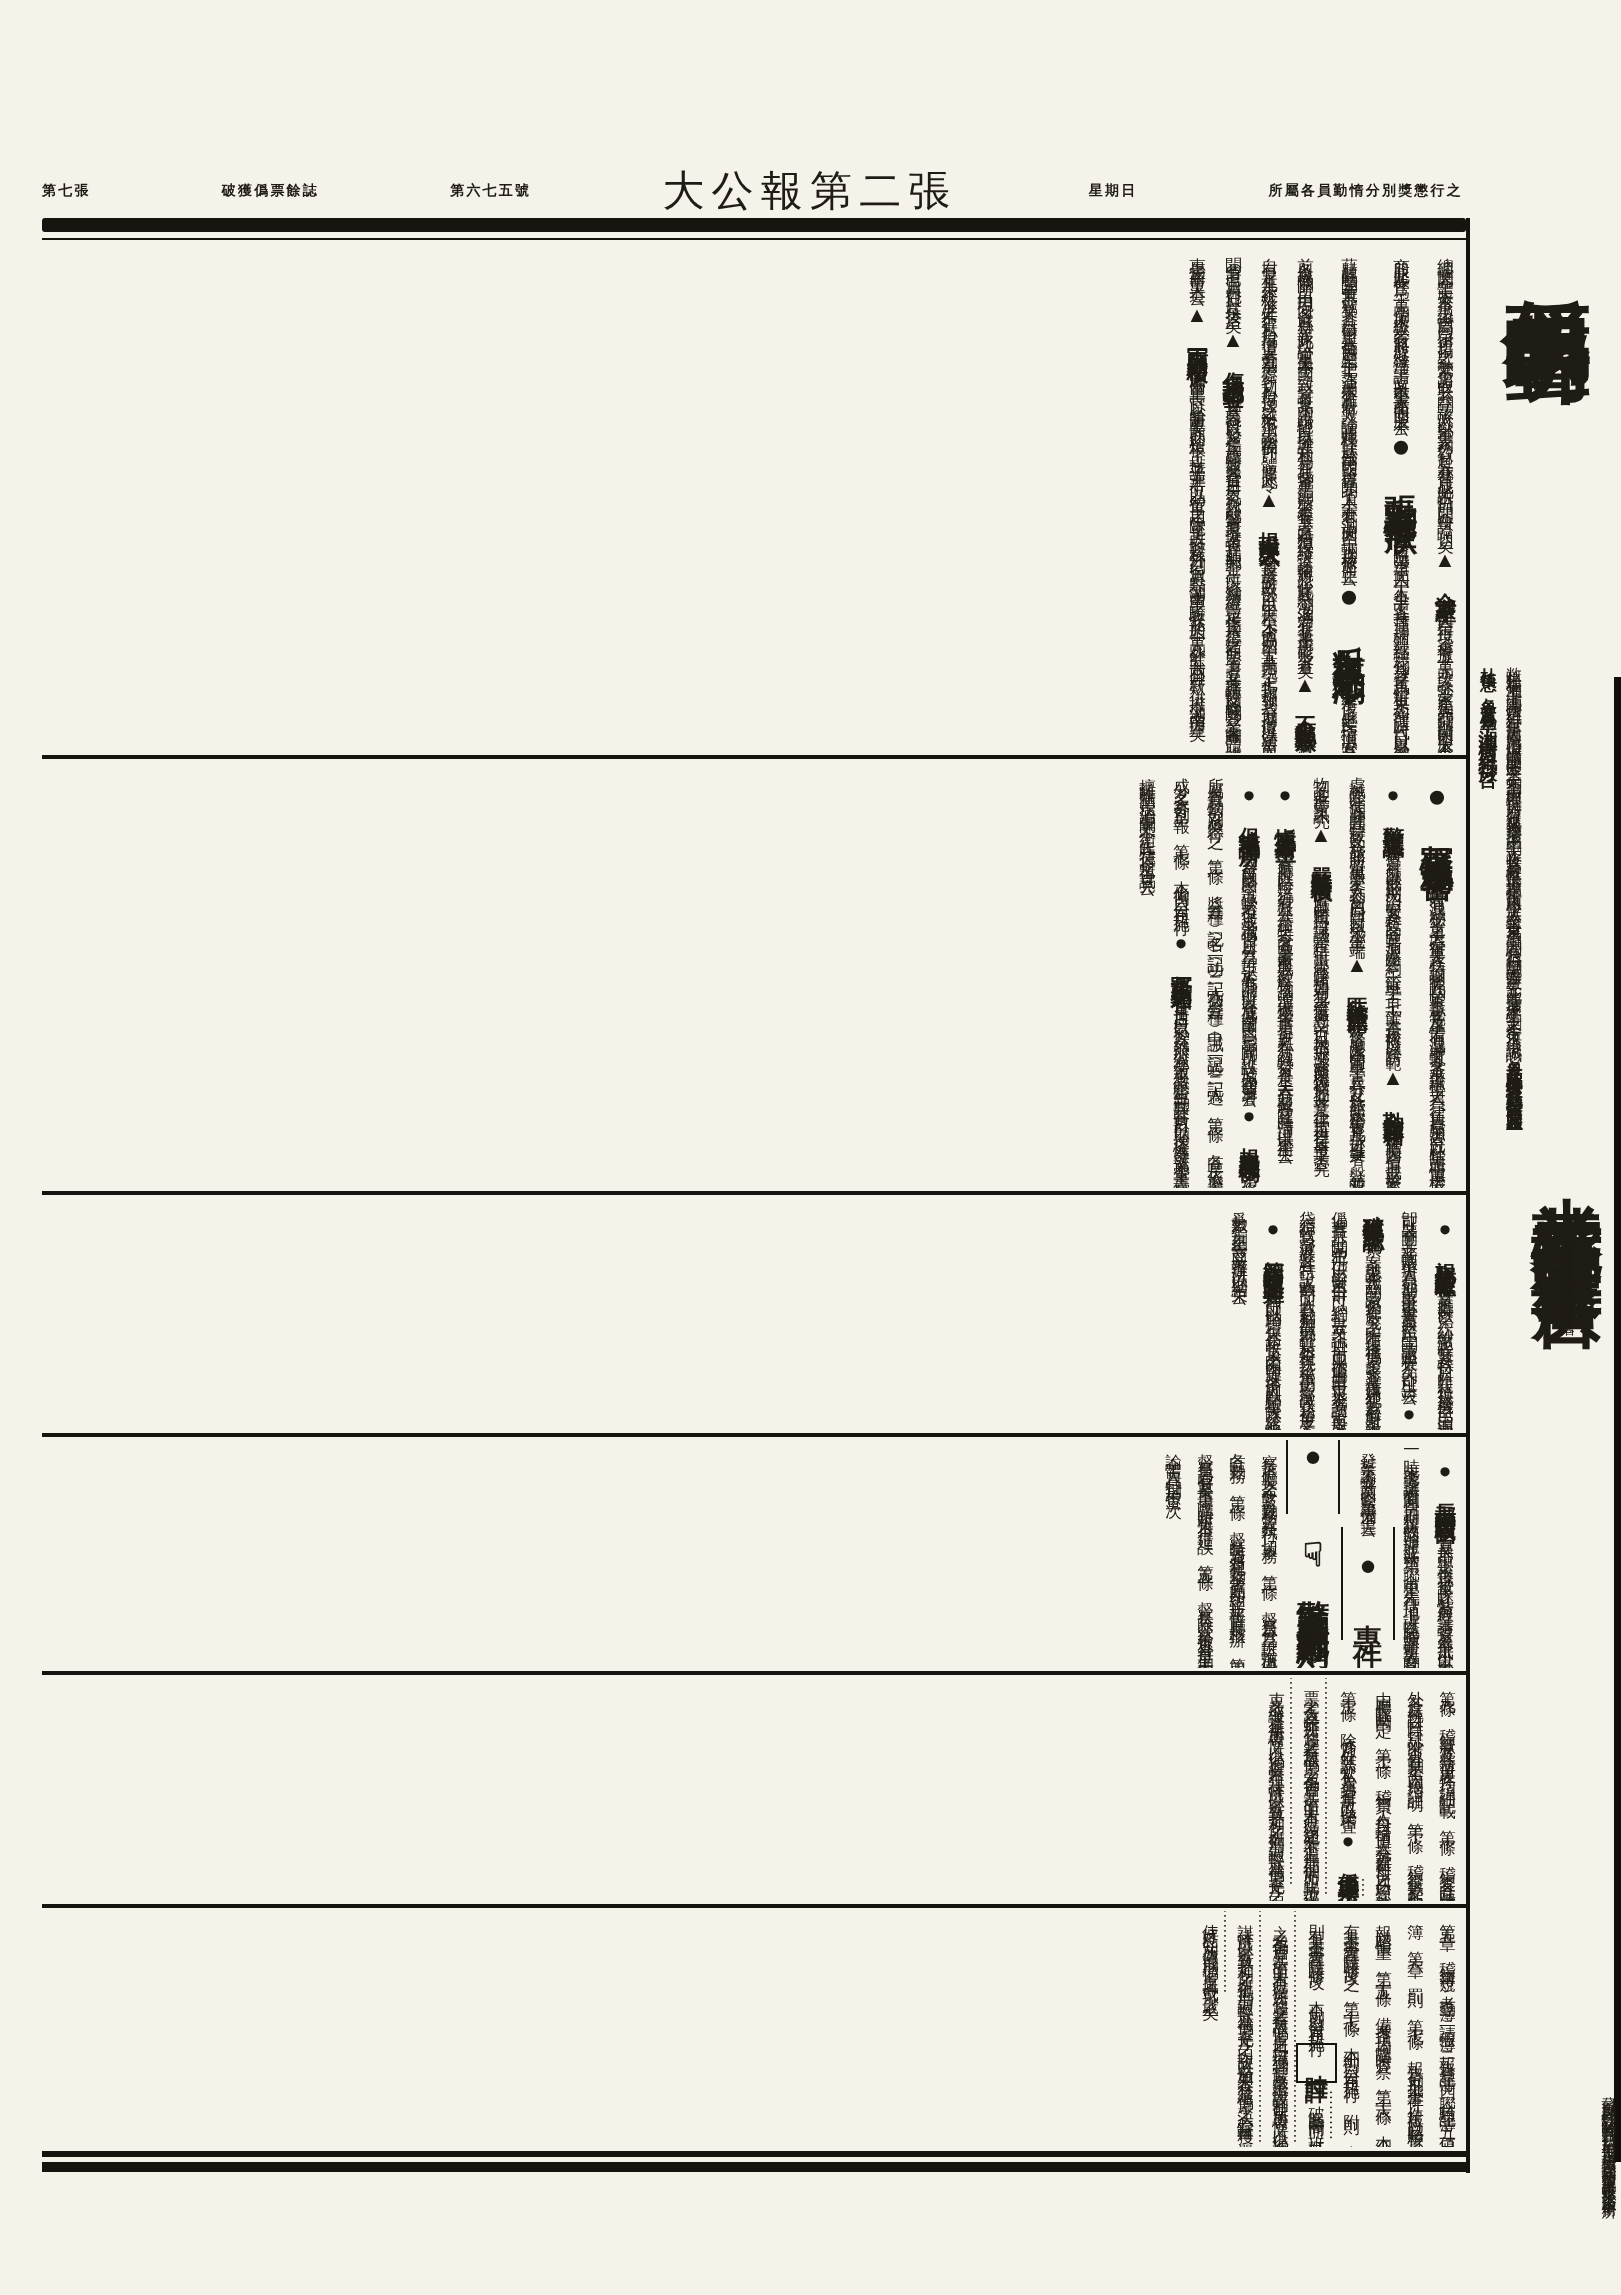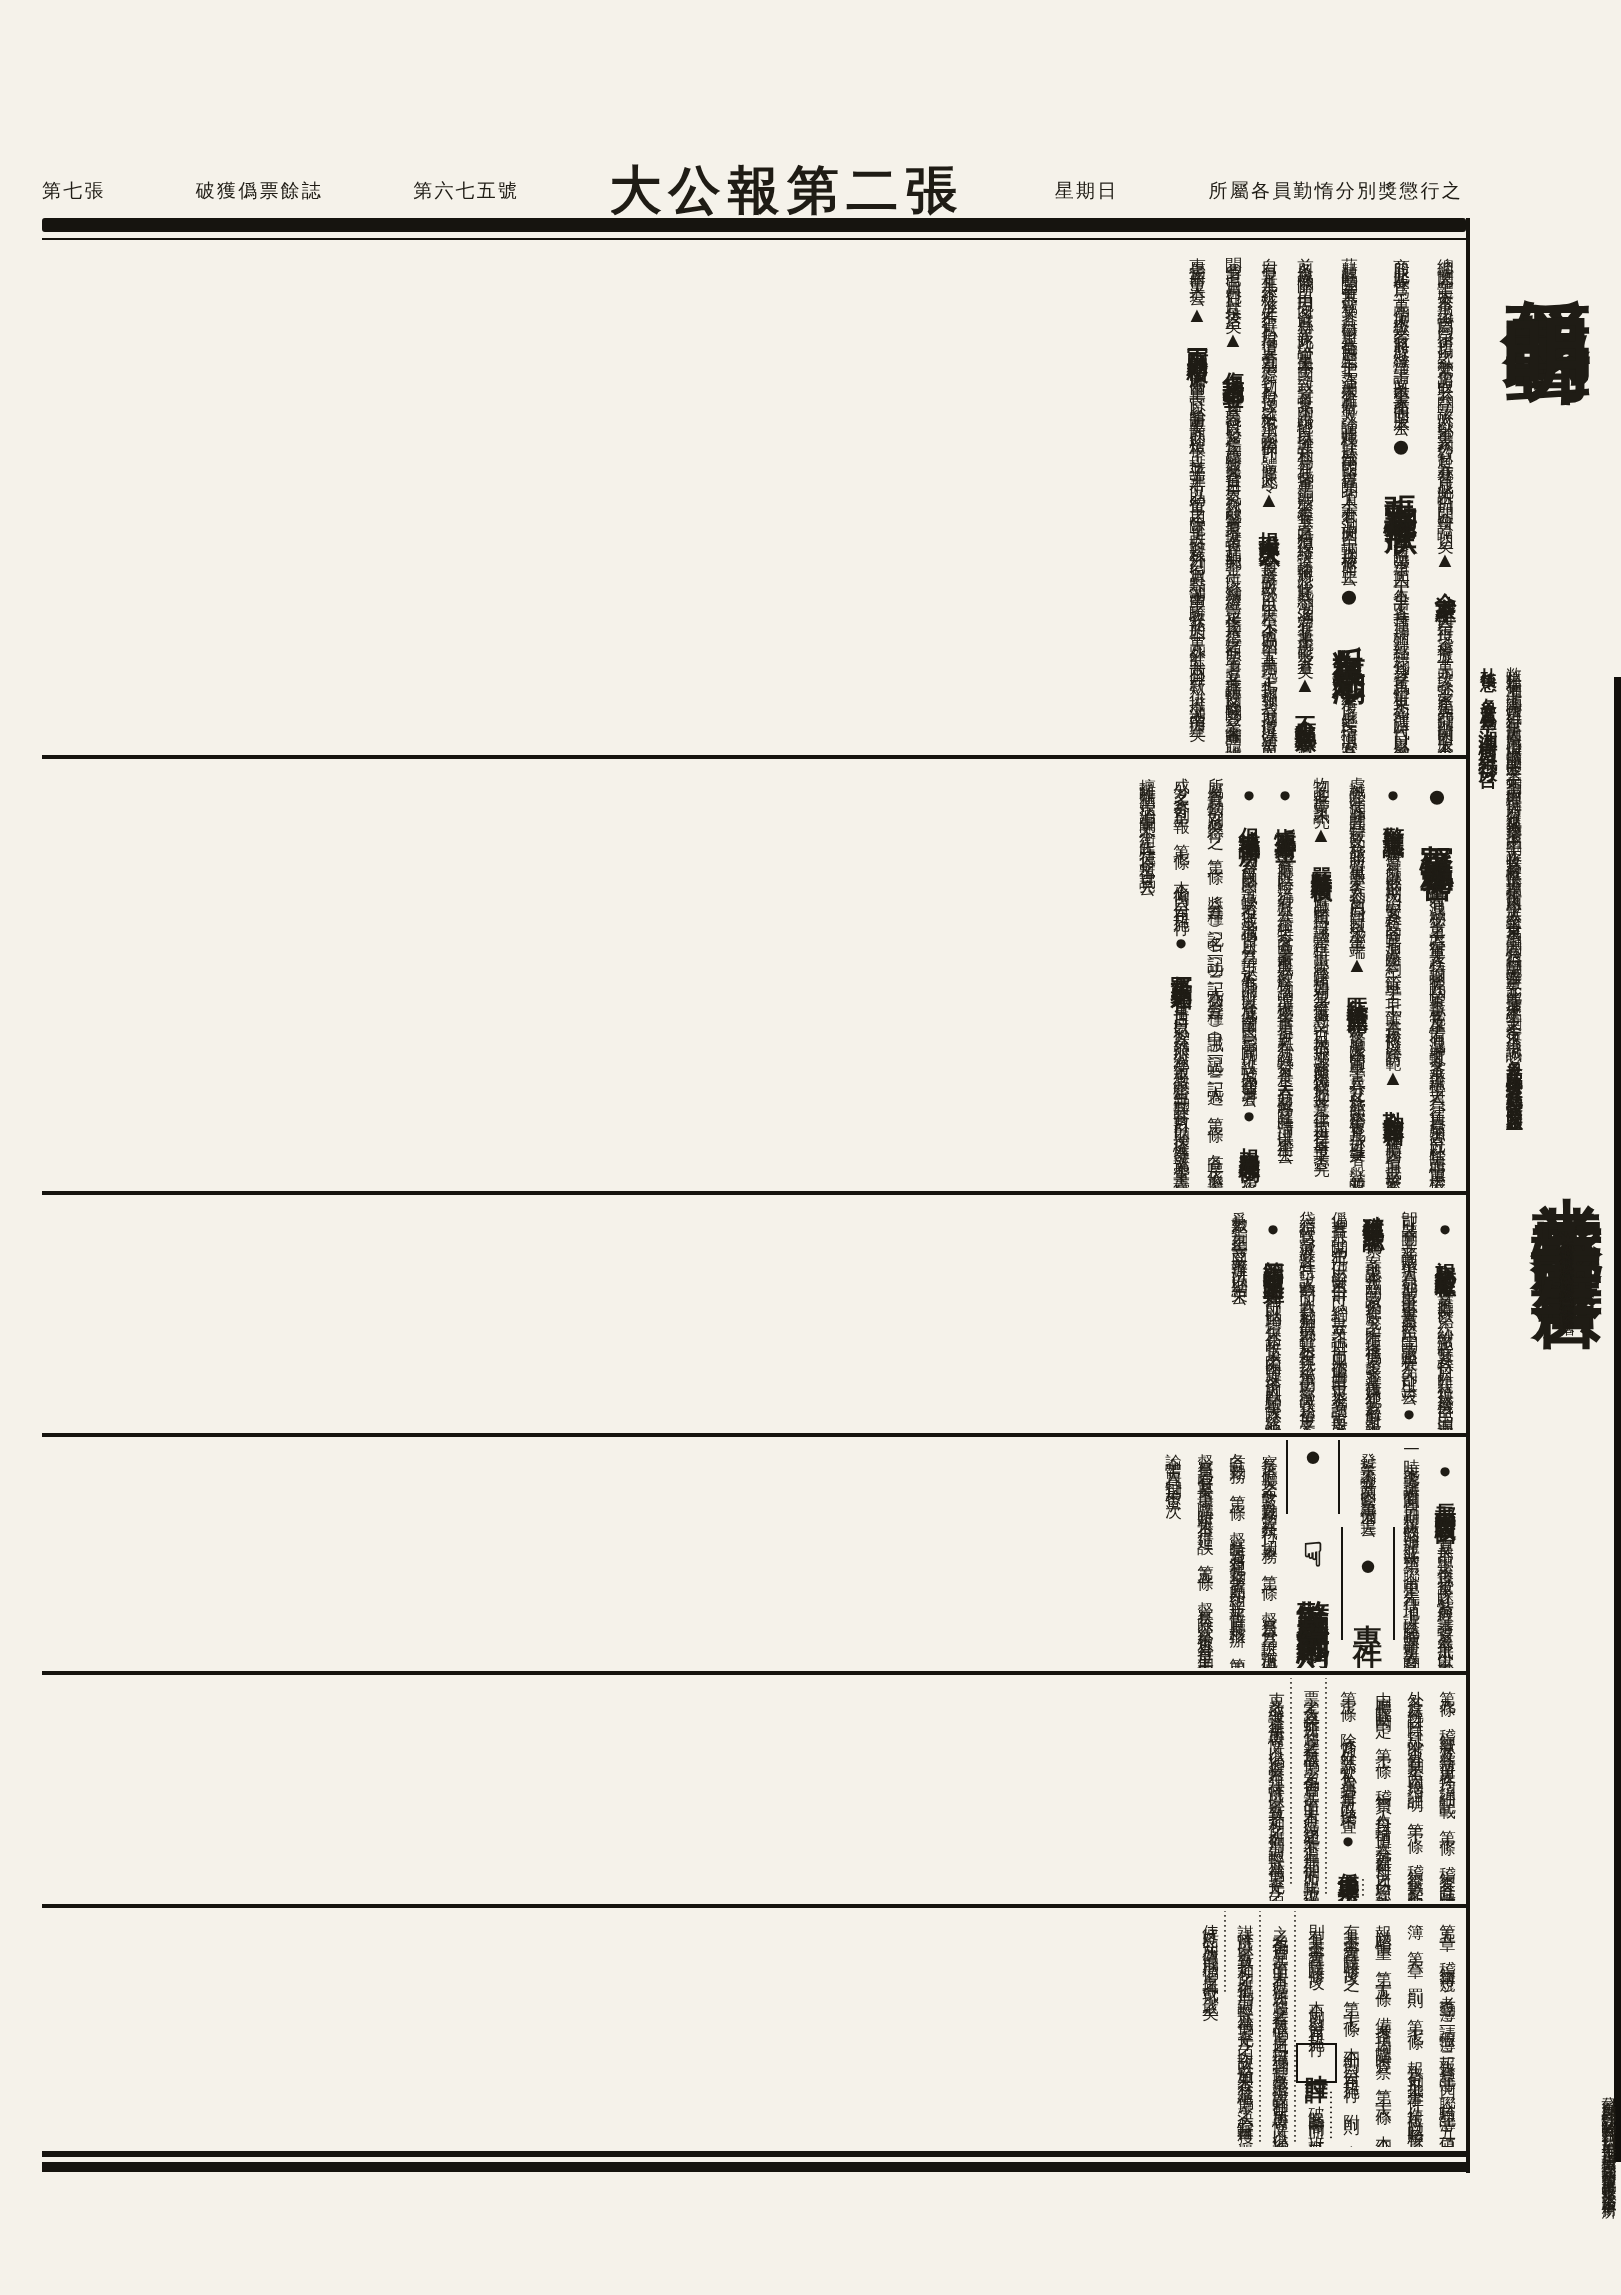--- a/index.html
+++ b/index.html
@@ -1,22 +1,22 @@
 <!DOCTYPE html>
 <html style="font-size:11.5px"><head>
 <meta charset="utf-8">
 <style>
   html,body{margin:0;padding:0;background:#d8d4ca;}
   .page{position:relative;width:1622px;height:2295px;background:#f5f2ea;overflow:hidden;
         font-family:"Liberation Serif","DejaVu Serif",serif;color:#1f1c15;}
   
   .header{position:absolute;top:164px;left:42px;width:1421px;height:53px;
           display:flex;flex-direction:row-reverse;justify-content:space-between;align-items:center;}
-  .hitem{font-size:19px;font-weight:400;letter-spacing:2.2px;white-space:nowrap;}
-  .htitle{font-size:52px;font-weight:700;letter-spacing:7.2px;white-space:nowrap;}
+  .hitem{font-size:14px;font-weight:700;letter-spacing:2.2px;white-space:nowrap;}
+  .htitle{font-size:42px;font-weight:400;letter-spacing:7.2px;white-space:nowrap;}
   
   .rule{position:absolute;left:42px;width:1424px;background:#16140f;}
   .top-bar{top:218px;height:14.4px;border-radius:2.9px;}
   .top-thin{top:238px;height:2.2px;}
   .r1{top:755px;height:4.3px;}
   .r2{top:1191px;height:3.6px;}
   .r3{top:1433px;height:3.6px;}
   .r4{top:1671px;height:3.6px;}
   .r5{top:1904px;height:3.6px;}
   .b1{top:2151px;height:5.8px;}

